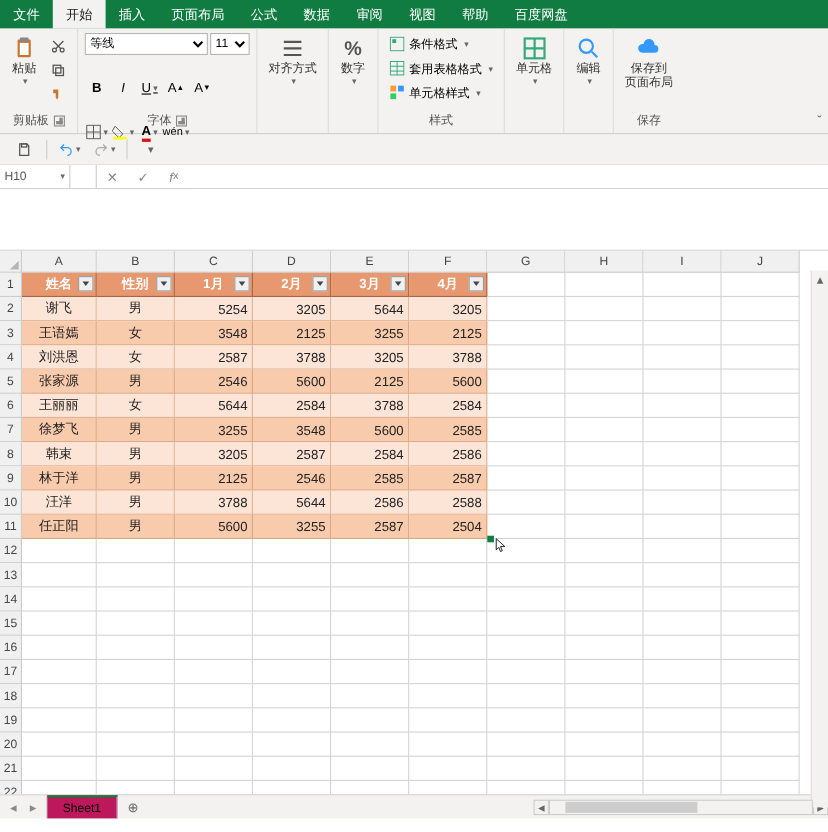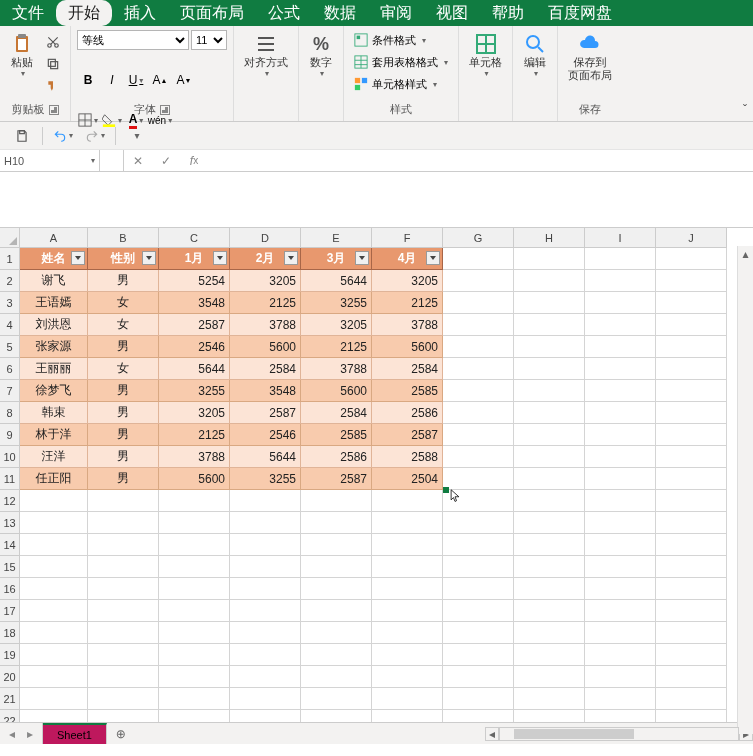--- a/index.html
+++ b/index.html
@@ -1,20 +1,20 @@
 <!DOCTYPE html>
 <html><head>
 <meta charset="utf-8">
 <style>
 * { margin: 0; padding: 0; box-sizing: border-box; font-family: "Microsoft YaHei", Arial, sans-serif; }
 body { background: #fff; width: 753px; height: 756px; overflow: hidden; font-size: 12px; }
 
 
 .ribbon-tabs { display: flex; background: #107c41; height: 26px; color: #fff; align-items: stretch; }
-.ribbon-tab { padding: 0 12px; display: flex; align-items: center; font-size: 16px; cursor: pointer; border-radius: 10px; }
+.ribbon-tab { padding: 0 12px; display: flex; align-items: center; font-size: 12px; cursor: pointer; }
 .ribbon-tab.active { background: #f3f2f1; color: #222; }
 .ribbon-right { margin-left: auto; display: flex; }
 .ribbon-tab svg { width: 14px; height: 14px; margin-right: 4px; }
 
 
 .ribbon { display: flex; background: #f3f2f1; border-bottom: 1px solid #ccc; height: 96px; position: relative; }
 .ribbon-group { display: flex; flex-direction: column; align-items: center; padding: 4px 6px; border-right: 1px solid #ddd; }
 .ribbon-group-content { flex: 1; display: flex; align-items: flex-start; gap: 4px; min-height: 70px; }
 .ribbon-group-label { font-size: 11px; color: #555; padding-top: 2px; display: flex; align-items: center; gap: 4px; }
 .dialog-launcher { width: 10px; height: 10px; border: 1px solid #888; position: relative; cursor: pointer; }
@@ -38,21 +38,21 @@
 .style-item svg { width: 14px; height: 14px; }
 .dropdown-caret { margin-left: 2px; color: #666; font-size: 8px; }
 
 
 .qat { display: flex; background: #f3f2f1; height: 28px; align-items: center; padding: 0 10px; gap: 8px; border-bottom: 1px solid #e5e5e5; }
 .qat .sep { width: 1px; height: 18px; background: #ccc; }
 .qat-btn { width: 24px; height: 22px; display: flex; align-items: center; justify-content: center; cursor: pointer; color: #555; }
 
 
 .formula-row { display: flex; height: 22px; border-bottom: 1px solid #ccc; align-items: stretch; background: #fff; }
-.name-box { width: 100px; border-right: 1px solid #ccc; display: flex; align-items: center; padding: 0 4px; font-size: 11px; color: #555; justify-content: space-between; }
+.name-box { width: 64px; border-right: 1px solid #ccc; display: flex; align-items: center; padding: 0 4px; font-size: 11px; color: #555; justify-content: space-between; }
 .fb-gap { width: 24px; border-right: 1px solid #ccc; }
 .fb-btn { width: 28px; display: flex; align-items: center; justify-content: center; color: #888; cursor: pointer; border-right: 0; }
 .fb-input { flex: 1; border: none; outline: none; padding: 0 4px; font-size: 11px; }
 .formula-expand { height: 56px; border-bottom: 1px solid #ccc; background: #fff; }
 
 
 .sheet-area { position: relative; background: #fff; height: 494px; overflow: hidden; }
 .corner { position: absolute; left: 0; top: 0; width: 20px; height: 20px; background: #f0f0f0; border-right: 1px solid #ccc; border-bottom: 1px solid #ccc; }
 .corner::before { content: ""; position: absolute; right: 2px; bottom: 2px; width: 0; height: 0; border-left: 8px solid transparent; border-bottom: 8px solid #b5b5b5; }
 .col-headers { position: absolute; left: 20px; top: 0; height: 20px; display: flex; }

